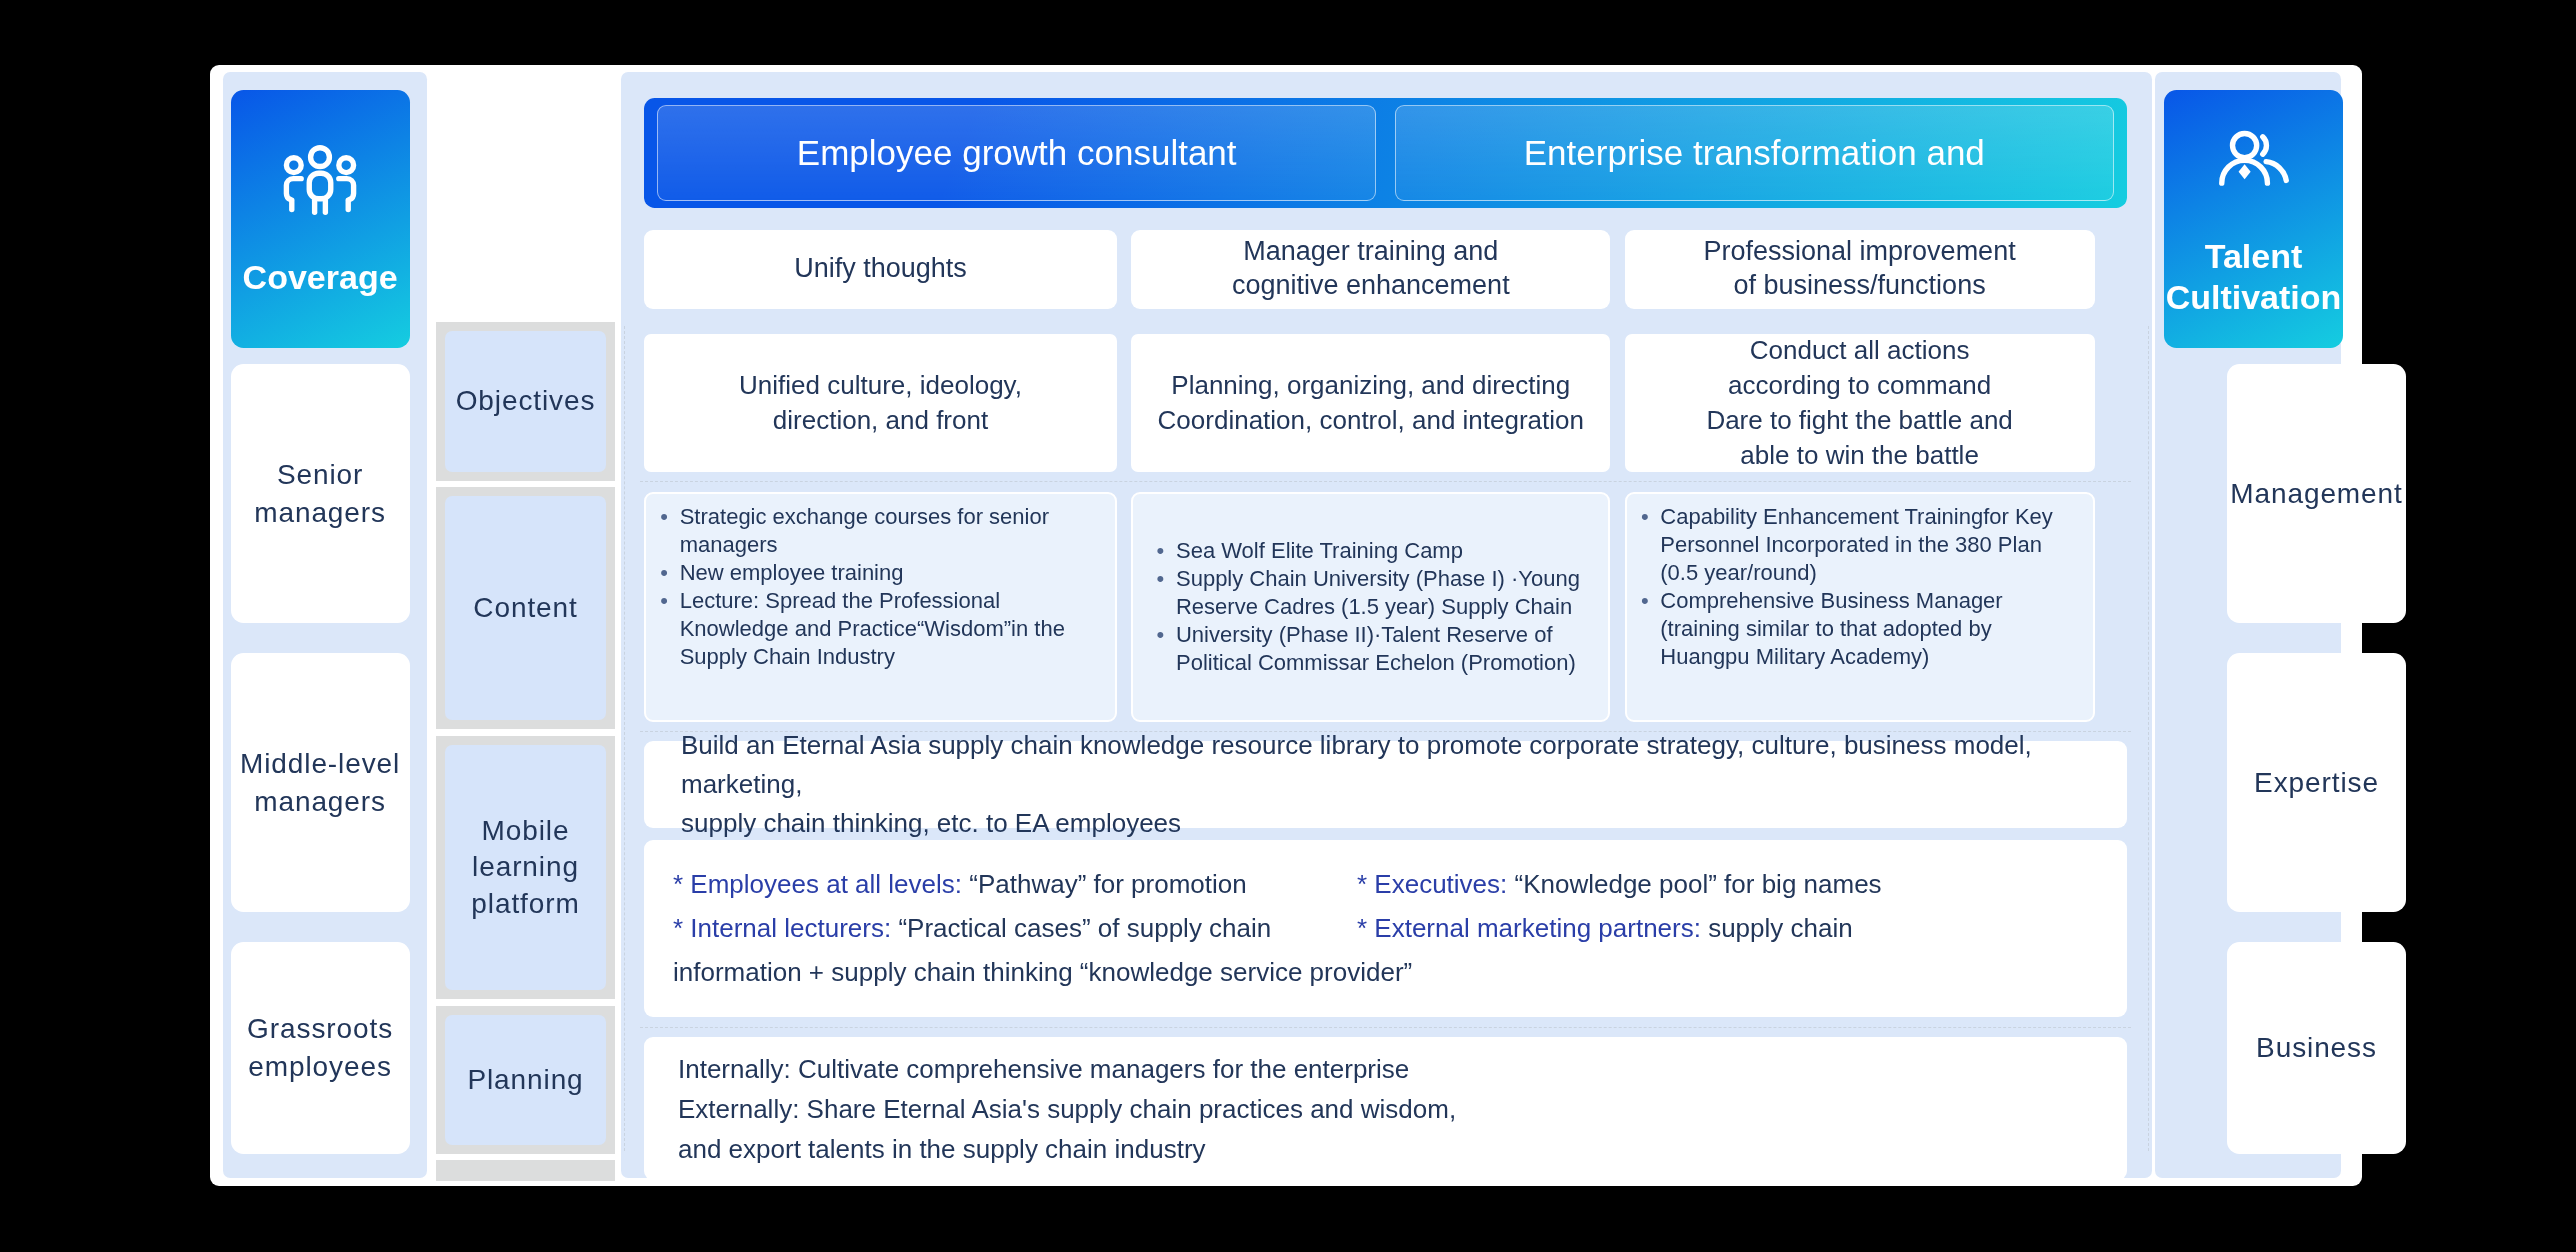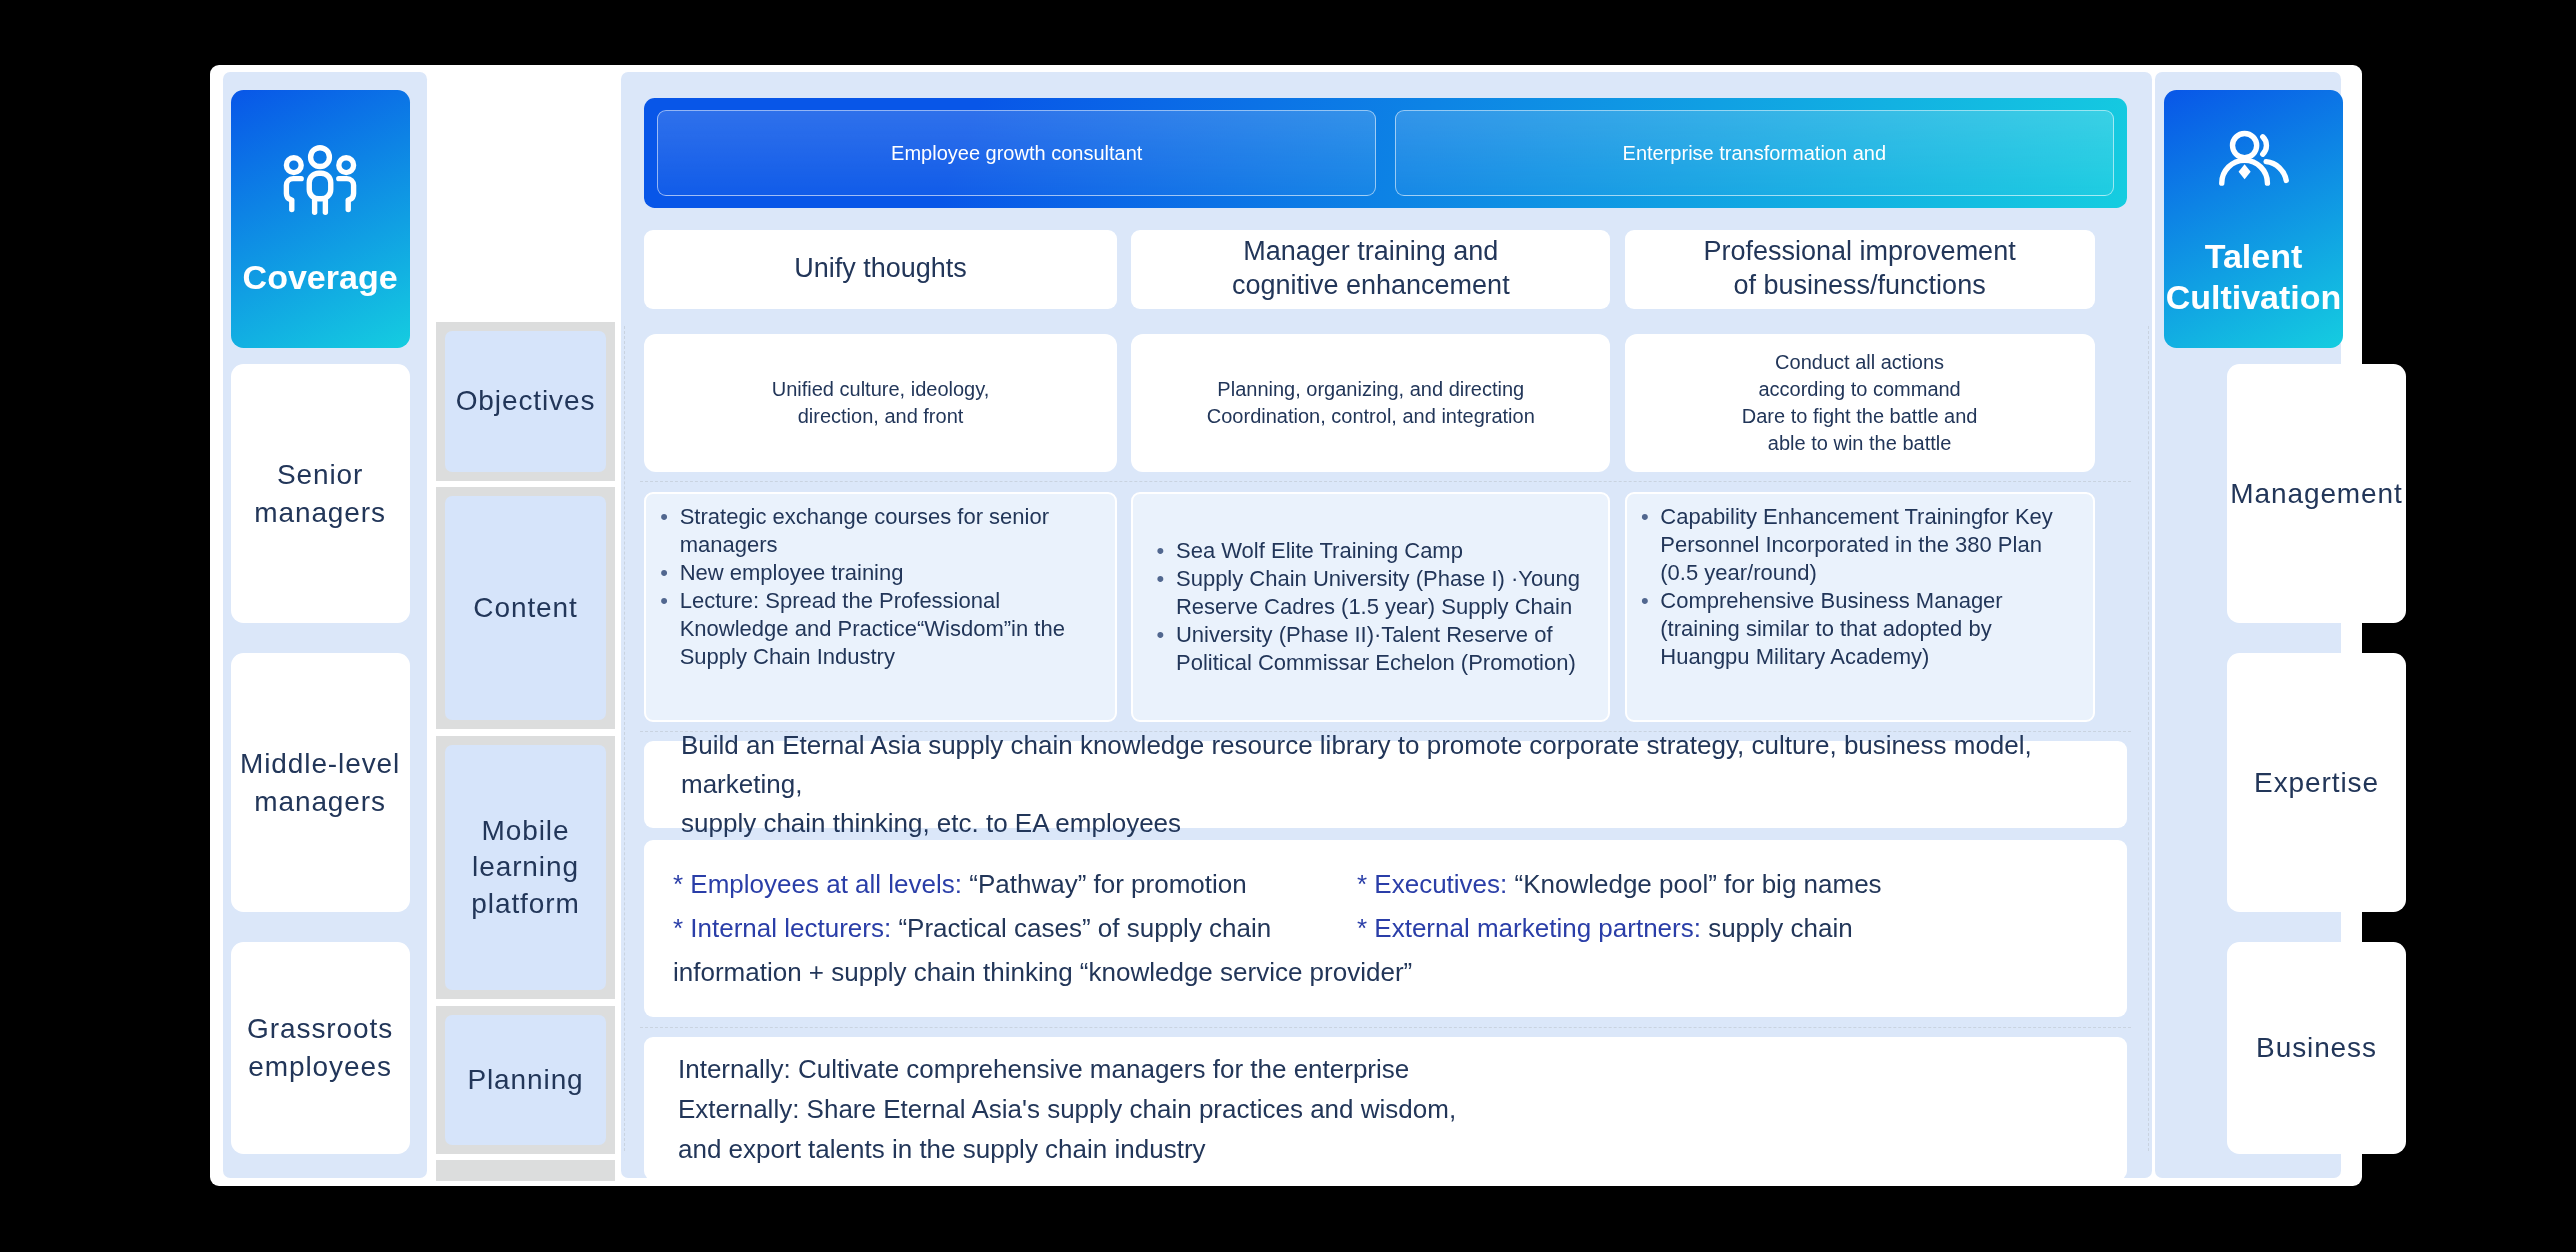--- a/index.html
+++ b/index.html
@@ -44,30 +44,30 @@
 
   
   .panel{position:absolute;left:411px;top:7.2px;width:1531px;height:1106px;
     background:var(--panel);border-radius:7.2px;padding:26px 25px 0 23px;}
   .vdash{position:absolute;top:254px;bottom:27px;width:0;border-left:1.8px dashed var(--dash);}
   .vdash-l{left:2.7px;} .vdash-r{right:2.7px;}
 
   .topbar{height:110px;border-radius:10.7px;margin-bottom:21.5px;
     background:linear-gradient(112deg,var(--grad-a) 22%,var(--grad-b) 100%);
     display:flex;align-items:center;gap:19px;padding:0 13.4px;}
-  .tab{flex:1;height:86px;border-radius:9px;border:1.8px solid rgba(255,255,255,.55);
+  .tab{flex:1;height:96px;border-radius:9px;border:1.8px solid rgba(255,255,255,.55);
     background:linear-gradient(180deg,rgba(255,255,255,.16),rgba(255,255,255,.04));
-    color:#fff;font-size:20px;display:flex;align-items:center;justify-content:center;cursor:pointer;}
+    color:#fff;font-size:35px;display:flex;align-items:center;justify-content:center;cursor:pointer;}
 
   .grid3{display:grid;grid-template-columns:473px 479px 470px;column-gap:14.3px;}
   .colhead{height:79px;background:#fff;border-radius:9px;display:flex;align-items:center;
     justify-content:center;text-align:center;white-space:pre-line;font-size:27px;line-height:1.25;}
   .colheads{margin-bottom:25px;}
-  .objcell{height:138px;background:#fff;border-radius:12px;display:flex;align-items:center;
-    justify-content:center;text-align:center;white-space:pre-line;font-size:20px;line-height:1.35;}
+  .objcell{height:138px;background:#fff;border-radius:7px;display:flex;align-items:center;
+    justify-content:center;text-align:center;white-space:pre-line;font-size:26px;line-height:1.35;}
   .sep{border-top:1.8px dashed var(--dash);margin:9.8px -3.6px;}
   .sep-tight{margin:9px -3.6px;}
 
   .ccell{height:230px;background:var(--contentcard);border:2.7px solid #fff;border-radius:9px;
     padding:9px 10.7px;overflow:hidden;}
   .ccell ul{list-style:none;font-size:22px;line-height:1.27;}
   .ccell li{position:relative;padding-left:23px;white-space:pre-line;}
   .ccell li::before{content:"\2022";position:absolute;left:3.6px;color:#51678f;}
   .ccell.vcenter{display:flex;flex-direction:column;justify-content:center;padding-left:19.7px;}
 

